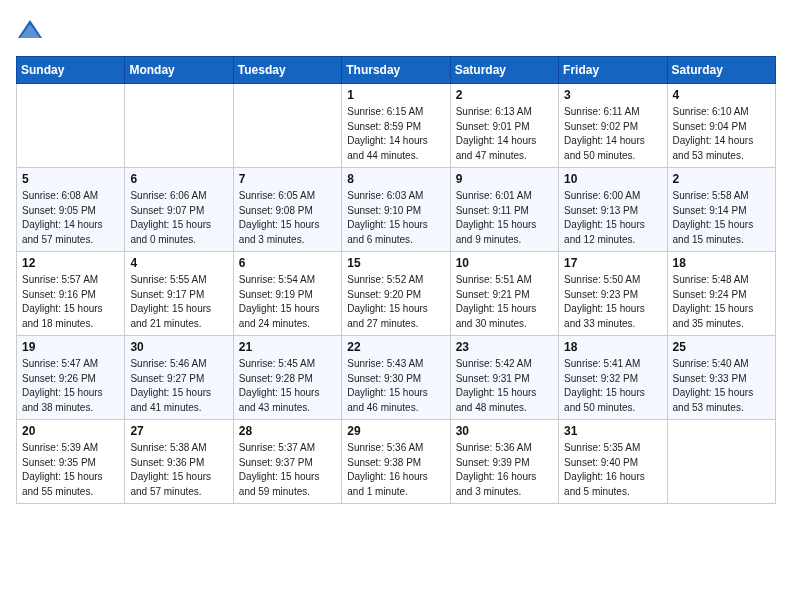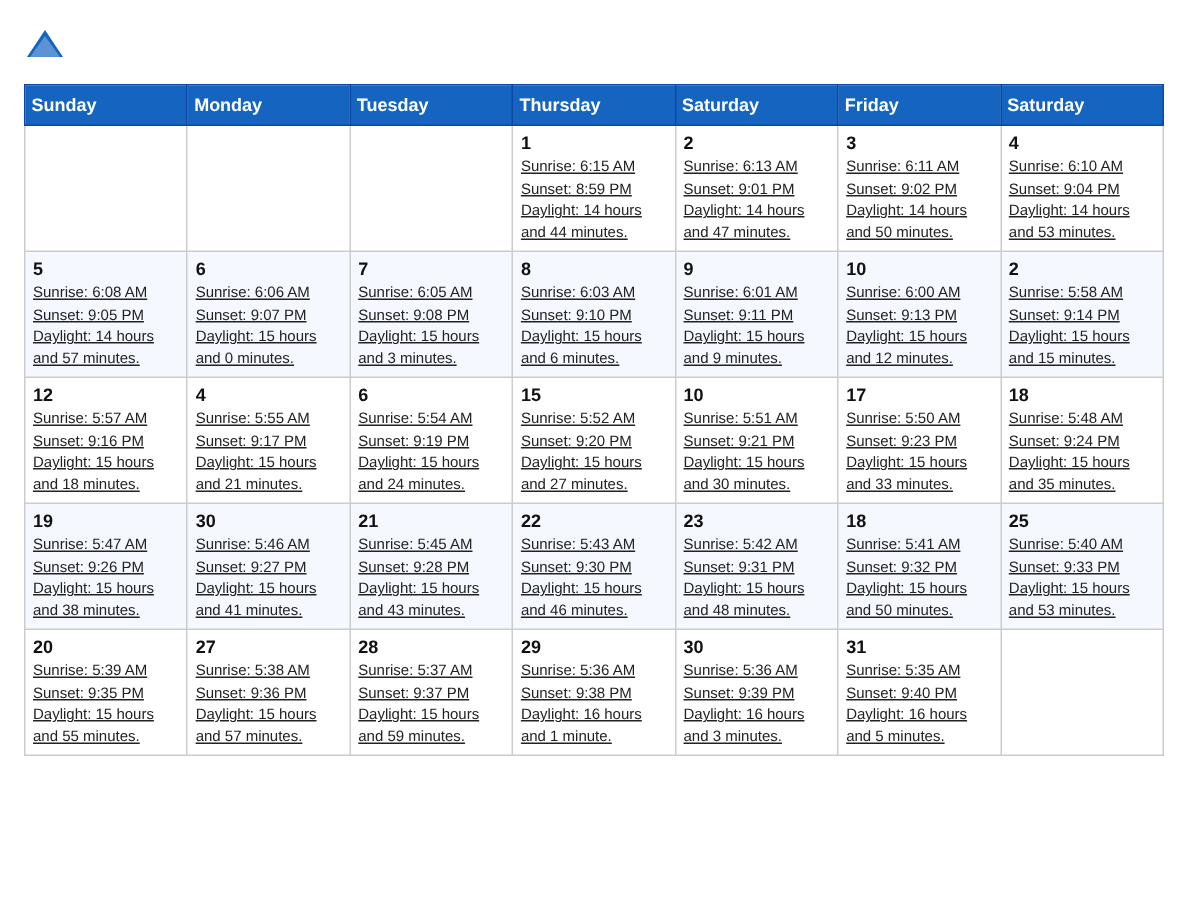--- a/index.html
+++ b/index.html
@@ -78,21 +78,20 @@
     .day-number {
       font-weight: bold;
       font-size: 12px;
       margin-bottom: 3px;
       color: #111;
     }
     .day-info {
       font-size: 10px;
       color: #222;
       line-height: 1.45;
-      text-decoration: underline;
     }
     .empty-cell {
       background: #fff !important;
     }
   </style>
 </head>
 <body>
 
 <div class="header-section">
   <div class="logo">

